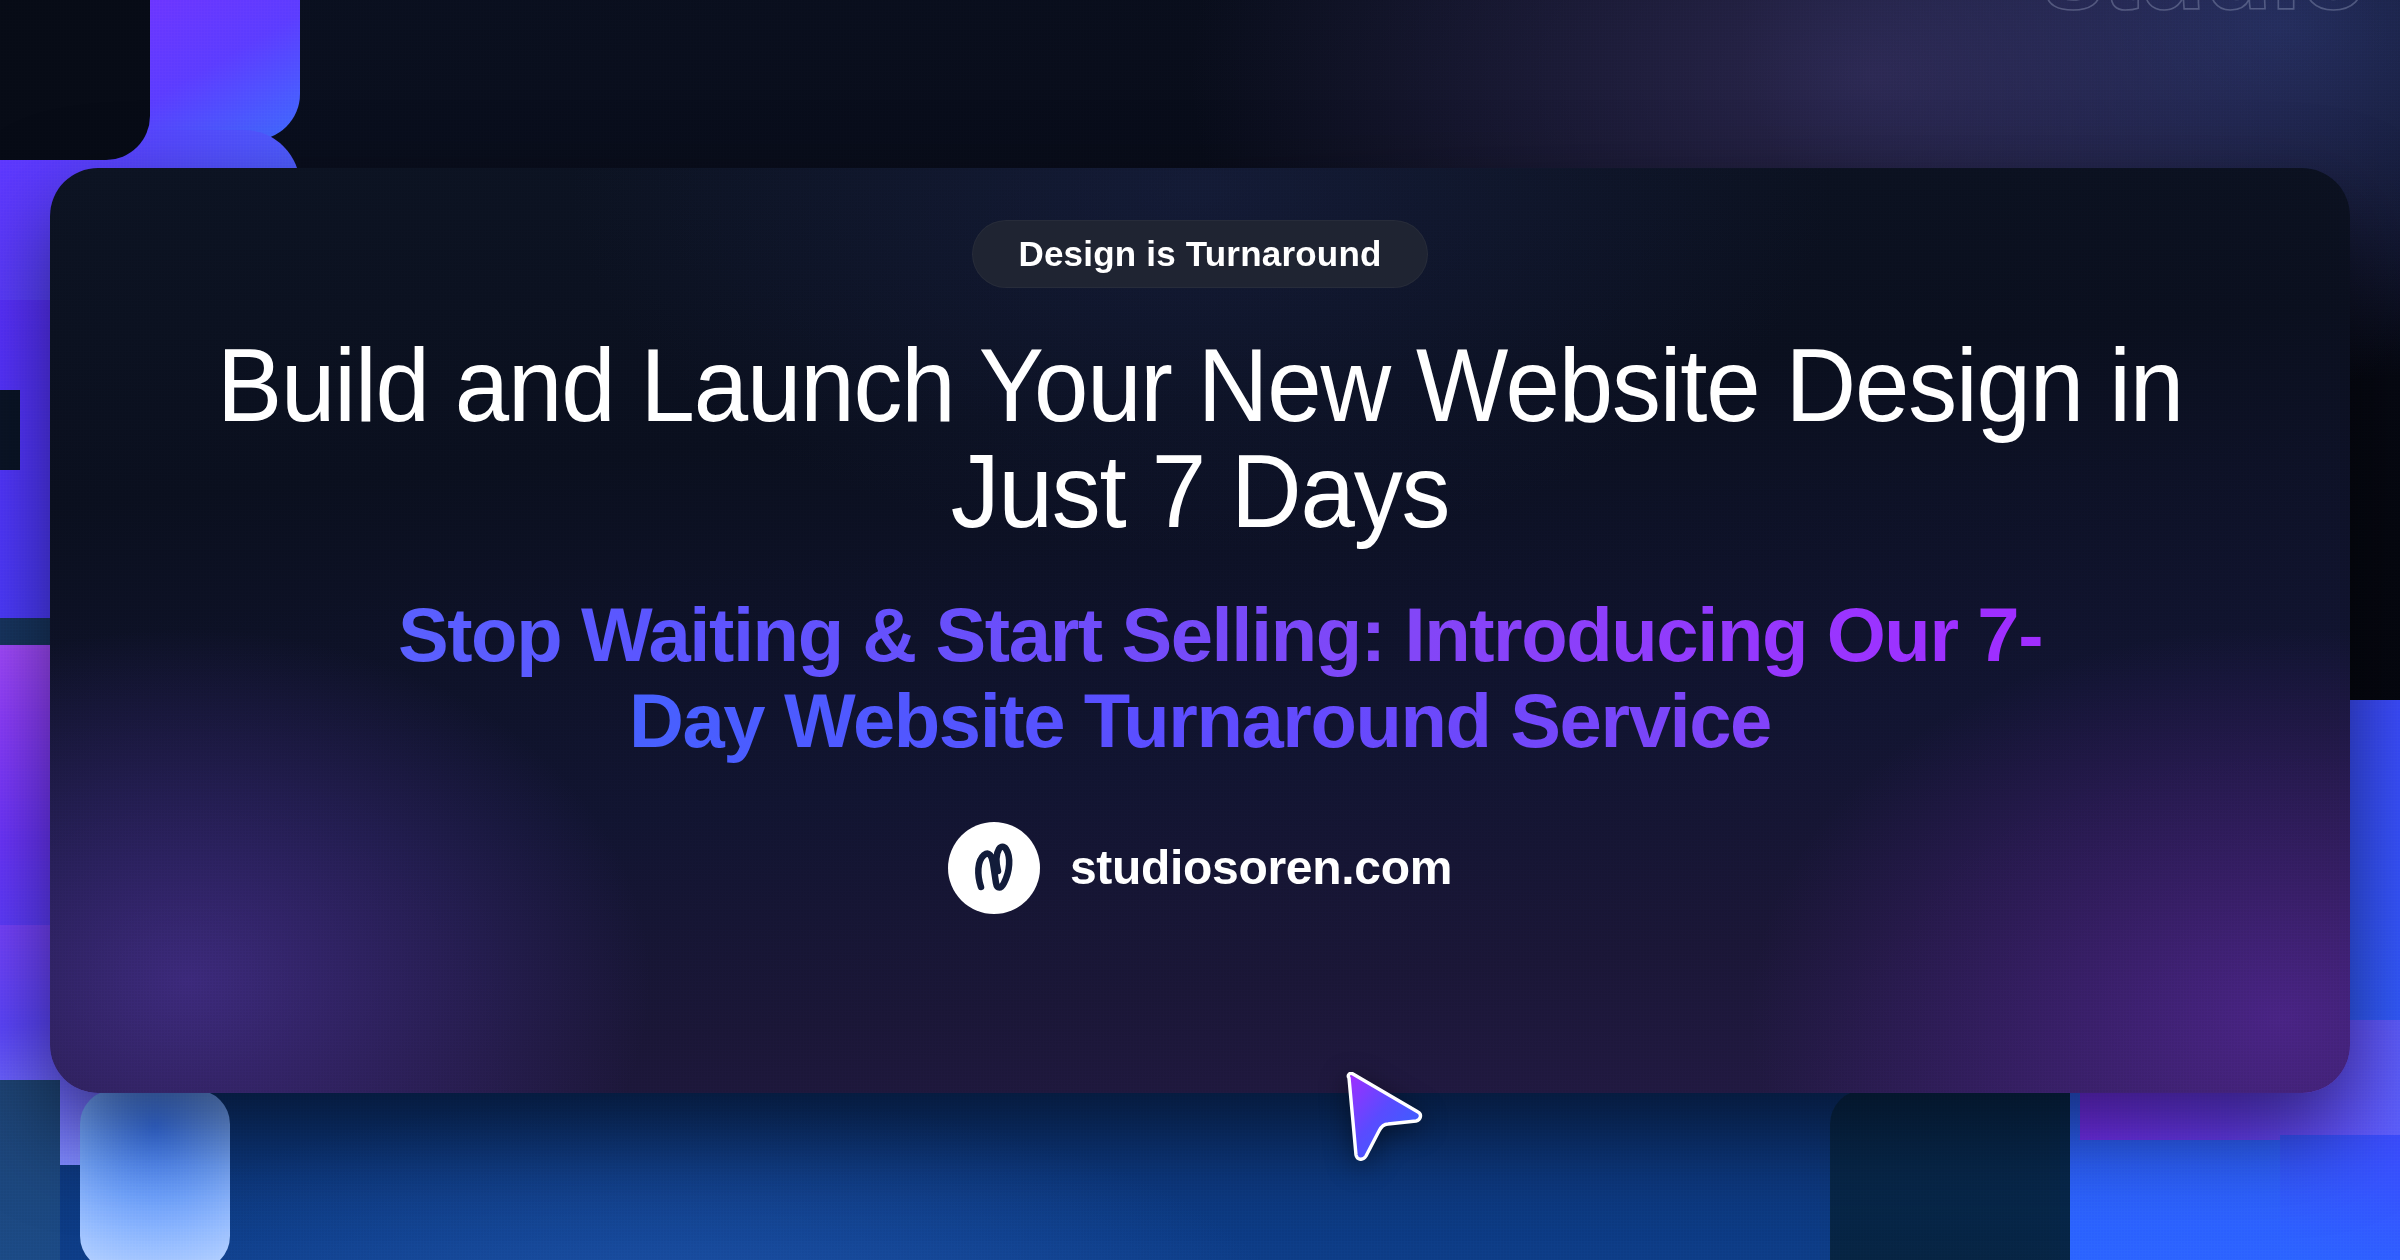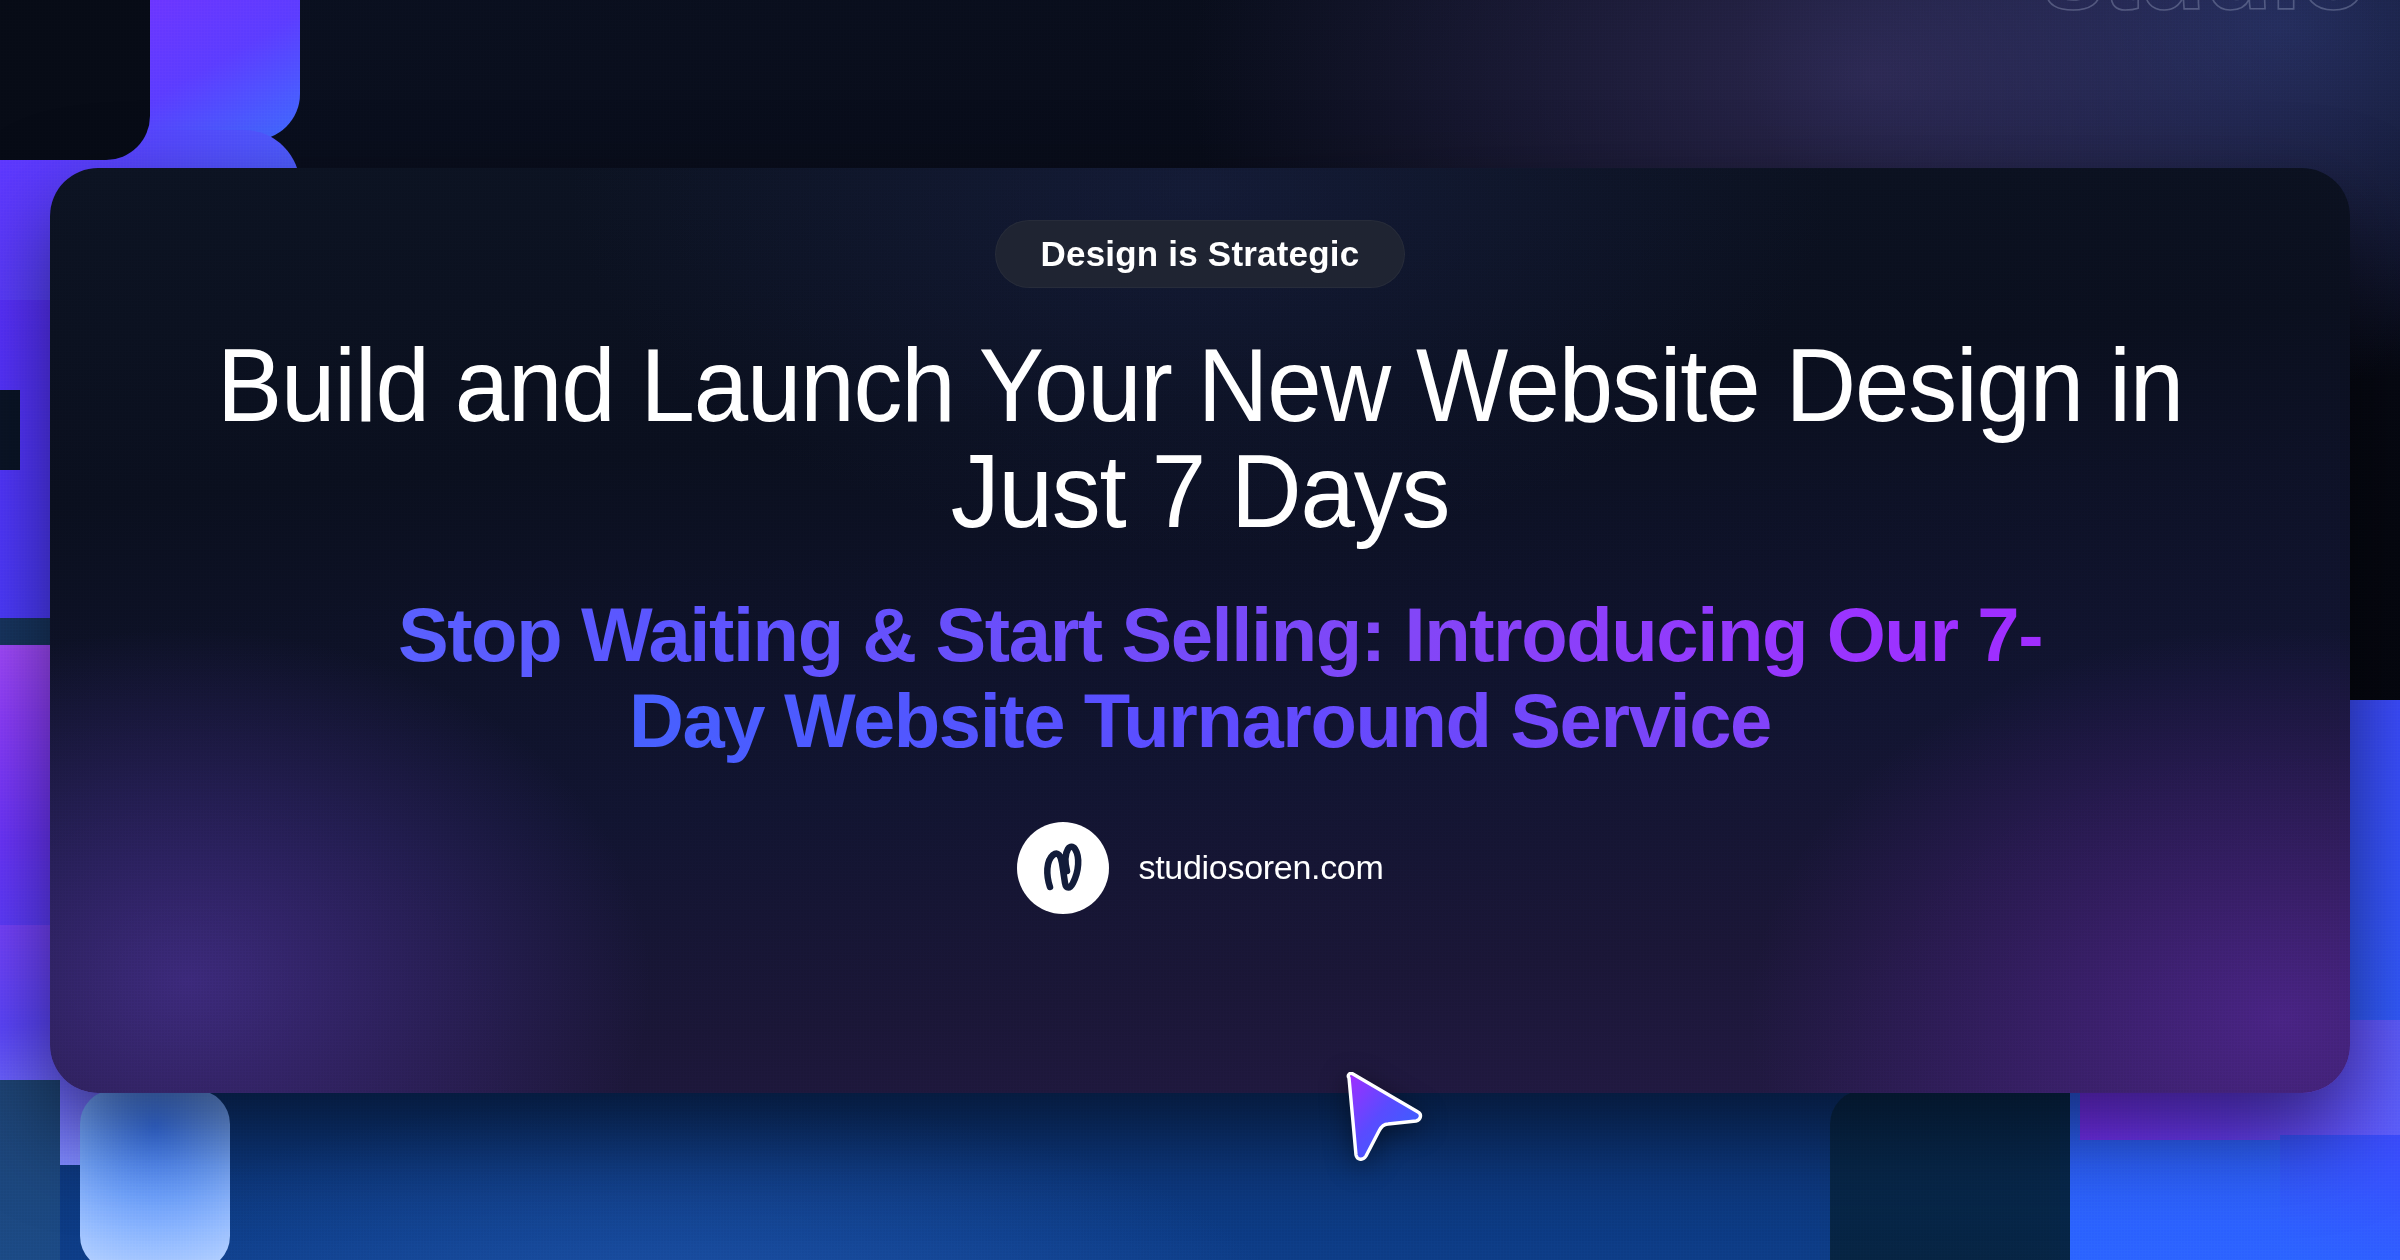--- a/index.html
+++ b/index.html
@@ -115,21 +115,21 @@
     background:linear-gradient(90deg,#5a60ff 0%,#5b55ff 16%,#6d4dfa 40%,#8346f7 62%,#9a34ff 88%,#a02dff 100%);
     -webkit-background-clip:text; background-clip:text; color:transparent;margin-left:40px; }
   .subhead .l2{ display:block;
     background:linear-gradient(90deg,#3f6bff 0%,#4a5dff 22%,#5d4cff 50%,#7b45f8 78%,#9a3bff 100%);
     -webkit-background-clip:text; background-clip:text; color:transparent; }
 
   
   .brand{ margin-top:58px; display:flex; align-items:center; gap:30px; }
   .brand-mark{ width:92px; height:92px; border-radius:50%; background:#fff;
     display:flex; align-items:center; justify-content:center; }
-  .brand-url{ font-size:34px; font-weight:400; color:#fff; letter-spacing:-.3px; }
+  .brand-url{ font-size:48px; font-weight:700; color:#fff; letter-spacing:-.3px; }
 
   
   .cursor{ position:absolute; left:1342px; top:1072px; width:84px; height:92px;
     filter:drop-shadow(0 6px 14px rgba(0,0,0,.45)); z-index:20; }
 </style>
 </head>
 <body>
 
 <div id="stage">
 
@@ -157,21 +157,21 @@
 
   <div class="watermark">
     <div>studio</div>
   </div>
 
   <div class="card">
     <div class="card-noise"></div>
     <div class="card-inner">
 
       <div class="badge">
-        <span>Design is Strategic</span>
+        <span>Design is Turnaround</span>
       </div>
 
       <div class="headline">
         <span>Build and Launch Your New Website Design</span>
         <span>in Just 7 Days</span>
       </div>
 
       <div class="subhead">
         <span class="l1">Stop Waiting &amp; Start Selling: Introducing Our 7-</span>
         <span class="l2">Day Website Turnaround Service</span>

